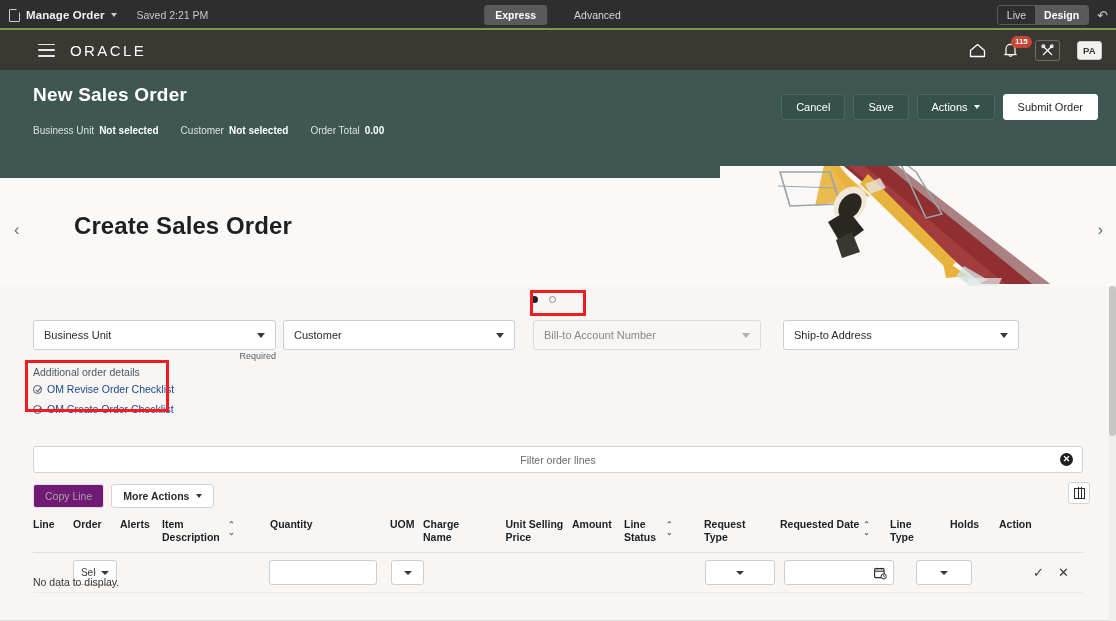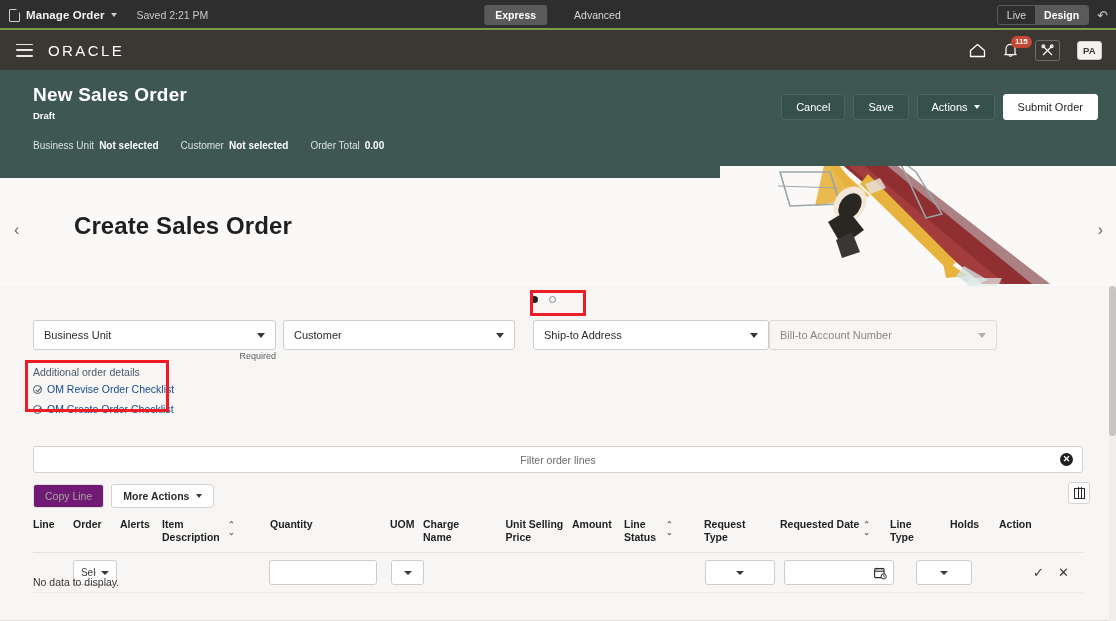--- a/index.html
+++ b/index.html
@@ -51,20 +51,21 @@
   .ld-group .seg { border-radius: 0; padding: 3px 9px; }
   .ld-group .seg.active { background: #5a5a5a; font-weight: bold; }
   .undo-ico { font-size: 13px; color: #cfcfcf; transform: scaleX(-1); }
   .green-hair { position: absolute; left: 0; bottom: 0; width: 1116px; height: 2px; background: #7a9a4e; }
 
   
   .oracle-bar {
     position: absolute; top: 30px; left: 0; width: 1116px; height: 40px;
     background: #3b3733; display: flex; align-items: center;
     color: #ffffff;
+    padding-left: 22px;
   }
   .hamburger { margin-left: 16px; width: 17px; height: 13px; display: flex;
     flex-direction: column; justify-content: space-between; cursor: pointer; }
   .hamburger span { display: block; height: 1.6px; background: #e8e8e8; border-radius: 1px; }
   .oracle-logo {
     margin-left: 15px; font-size: 15px; letter-spacing: 2.4px;
     font-weight: normal; color: #ffffff;
   }
   .ob-right { margin-left: auto; display: flex; align-items: center; gap: 17px; padding-right: 14px; }
   .ico-home { width: 17px; height: 15px; position: relative; }
@@ -305,21 +306,20 @@
             <circle cx="2.3" cy="2.3" r="1.4" fill="none" stroke="#ffffff" stroke-width="1.1"></circle>
             <circle cx="10.7" cy="2.3" r="1.4" fill="none" stroke="#ffffff" stroke-width="1.1"></circle>
           </svg>
       </span>
       <span class="avatar-box">PA</span>
     </div>
   </div>
 
   <div class="order-header">
     <div class="oh-title">New Sales Order</div>
-    <div class="oh-sub">Draft</div>
     <div class="oh-meta">
       <span class="mlabel">Business Unit</span>
       <span class="mval">Not selected</span>
       <span class="mlabel">Customer</span>
       <span class="mval">Not selected</span>
       <span class="mlabel">Order Total</span>
       <span class="mval">0.00</span>
     </div>
     <div class="oh-actions">
       <button class="btn-ghost">Cancel</button>
@@ -374,29 +374,29 @@
           <span class="fcaret"></span>
         </div>
         <span class="req-note">Required</span>
       </div>
       <div style="position:relative;width:232px;margin-right:18px;">
         <div class="field" style="width:232px;">
           <span>Customer</span>
           <span class="fcaret"></span>
         </div>
       </div>
+      <div style="position:relative;width:228px;margin-right:22px;">
+        <div class="field disabled" style="width:228px;">
+          <span>Bill-to Account Number</span>
+          <span class="fcaret"></span>
+        </div>
+      </div>
       <div style="position:relative;width:236px;">
         <div class="field" style="width:236px;">
           <span>Ship-to Address</span>
-          <span class="fcaret"></span>
-        </div>
-      </div>
-      <div style="position:relative;width:228px;margin-right:22px;">
-        <div class="field disabled" style="width:228px;">
-          <span>Bill-to Account Number</span>
           <span class="fcaret"></span>
         </div>
       </div>
     </div>
 
     <div class="addl">
       <div class="addl-title">Additional order details</div>
       <div class="addl-link">
         <span class="ck-ico"></span>
         <span>OM Revise Order Checklist</span>

